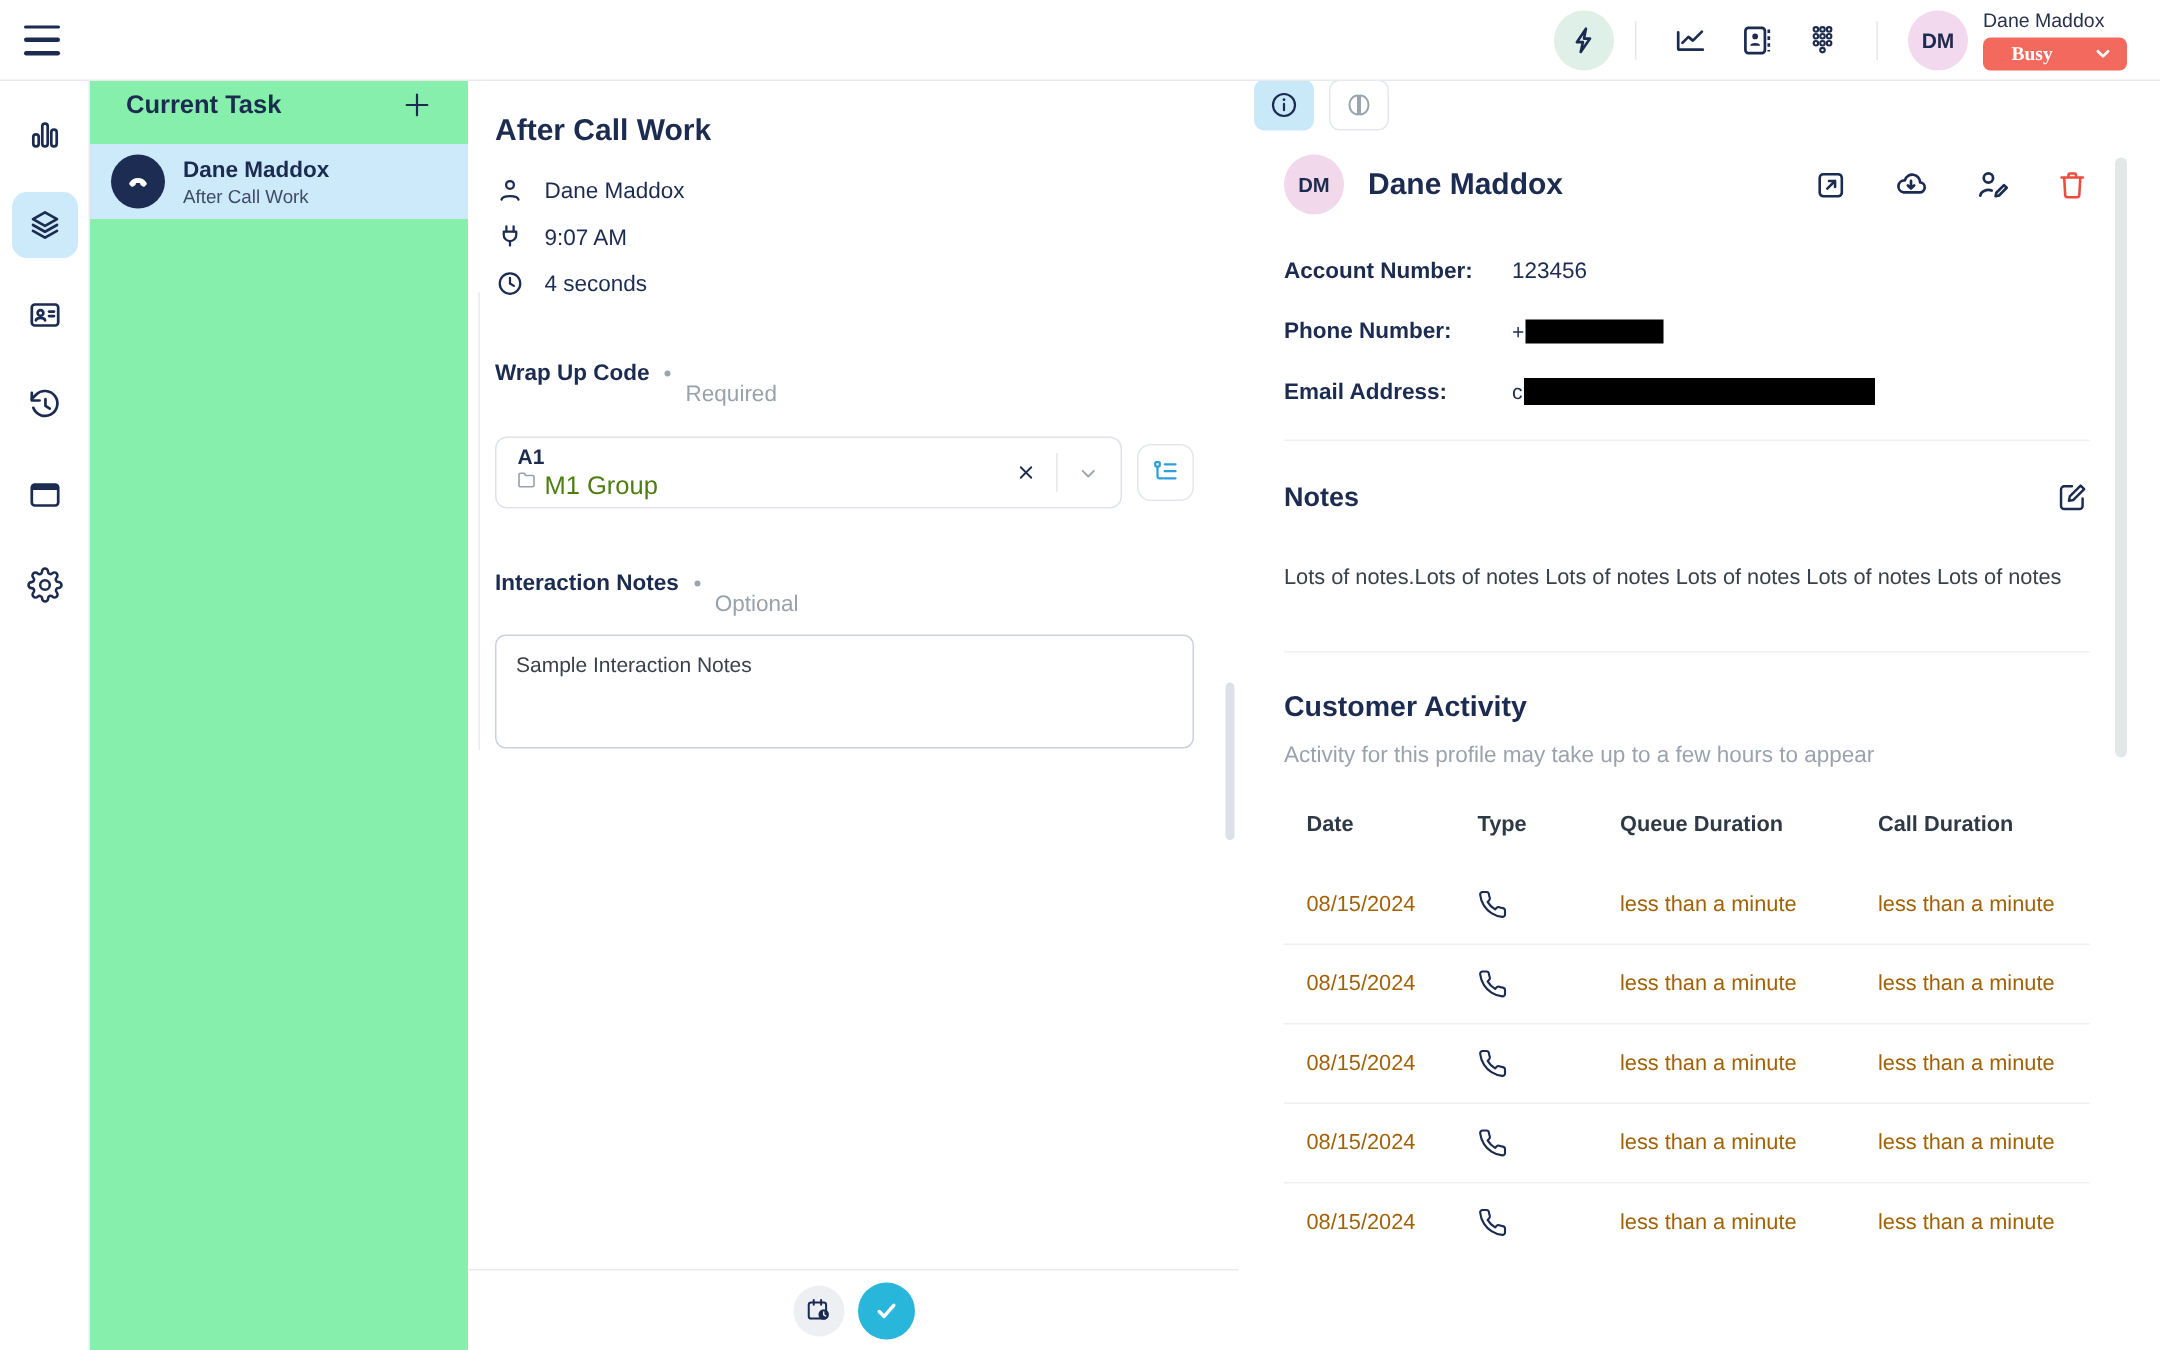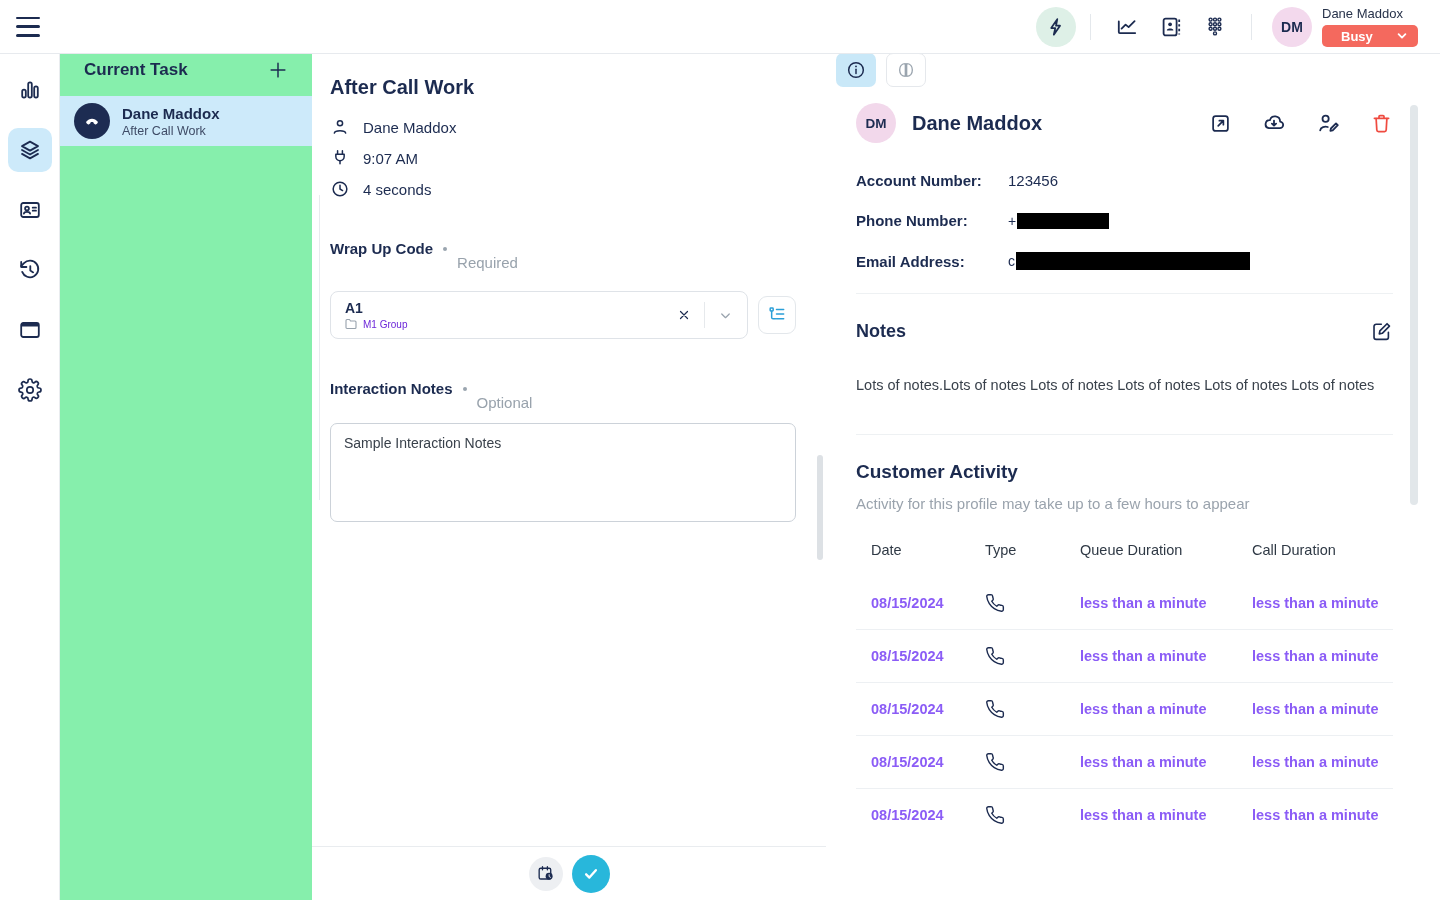--- a/index.html
+++ b/index.html
@@ -1,19 +1,19 @@
 <!DOCTYPE html>
 <html><head>
 <meta charset="utf-8">
 <style>
   * { margin:0; padding:0; box-sizing:border-box; }
   html,body { width:1440px; height:900px; overflow:hidden; }
   body { font-family:"Liberation Sans", sans-serif; background:#fff; color:#1c2b50; position:relative; }
   svg { display:block; }
-  button { background:none; border:none; cursor:pointer; font-family:Liberation Sans, sans-serif; color:inherit; padding:0; }
+  button { background:none; border:none; cursor:pointer; font-family:Liberation Serif, serif; color:inherit; padding:0; }
 
   
   .topbar { position:absolute; top:0; left:0; right:0; height:54px; background:#fff;
             border-bottom:1px solid #e7eaee; display:flex; align-items:center; padding:0 22px 0 16px; z-index:6; }
   .hamburger { width:26px; height:20px; display:flex; flex-direction:column; justify-content:space-between; }
   .hamburger span { display:block; width:24px; height:2.6px; background:#1c2b50; border-radius:2px; }
   .topbar-right { margin-left:auto; display:flex; align-items:center; }
   .flash-btn { width:40px; height:40px; border-radius:50%; background:#def0e7; display:flex; align-items:center; justify-content:center; }
   .vdiv { width:1px; height:26px; background:#e4e8ec; margin:0 14px; }
   .tb-icon-btn { width:30px; height:30px; display:flex; align-items:center; justify-content:center; margin:0 7px; color:#1c2b50; }
@@ -49,27 +49,27 @@
   .meta-row { display:flex; align-items:center; gap:13px; font-size:15px; color:#1c2b50; }
   .field-label-row { display:flex; align-items:center; gap:10px; margin-top:27px; }
   .field-label { font-size:15px; font-weight:bold; color:#1c2b50; }
   .dot-sep { width:4px; height:4px; border-radius:50%; background:#9aa5af; }
   .req-label { font-size:15px; color:#98a2ac;margin-top:28px; }
   .select-row { margin-top:20px; display:flex; align-items:center; gap:10px; }
   .select-box { flex:1; height:48px; border:1px solid #dfe3e8; border-radius:8px; display:flex; align-items:center;
                 padding:0 8px 0 14px; background:#fff; }
   .select-value { flex:1; display:flex; flex-direction:column; gap:2px; }
   .sv-main { font-size:14px; font-weight:bold; color:#1c2b50; }
-  .sv-sub { display:flex; align-items:flex-end; gap:6px; font-size:10px; color:#6d28d9; }
+  .sv-sub { display:flex; align-items:flex-start; gap:6px; font-size:17px; color:#4d7c0f; }
   .clear-btn { width:28px; height:28px; display:flex; align-items:center; justify-content:center; color:#1c2b50; }
   .inner-div { width:1px; height:26px; background:#e6e9ec; margin:0 6px; }
   .dd-btn { width:28px; height:28px; display:flex; align-items:center; justify-content:center; color:#9aa4ae; }
   .tree-btn { width:38px; height:38px; border:1px solid #e3e7eb; border-radius:9px; display:flex; align-items:center;
               justify-content:center; color:#2a9fd8; flex:none; }
-  .notes-area { margin-top:12px; width:100%; height:99px; border:1px solid #ccd2d9; border-radius:7px; padding:11px 13px;
+  .notes-area { margin-top:12px; width:100%; height:76px; border:1px solid #ccd2d9; border-radius:7px; padding:11px 13px;
                 font-family:"Liberation Sans", sans-serif; font-size:14px; color:#39414b; resize:none; outline:none; }
   .acw-footer { position:absolute; left:0; right:0; bottom:0; height:54px; border-top:1px solid #e9ecef; background:#fff;
                 display:flex; align-items:center; justify-content:center; gap:9px; }
   .cal-btn { width:34px; height:34px; border-radius:50%; background:#edeff2; display:flex; align-items:center; justify-content:center; }
   .done-btn { width:38px; height:38px; border-radius:50%; background:#28b7db; display:flex; align-items:center; justify-content:center; }
   .acw-thumb { position:absolute; right:3px; top:401px; width:6px; height:105px; background:#dde1e5; border-radius:3px; }
   .resize-line { position:absolute; left:319px; top:195px; width:1px; height:305px; background:#e8ebee; z-index:4; }
 
   
   .profile-panel { position:absolute; top:54px; left:826px; right:0; bottom:0; background:#fff; }
@@ -94,23 +94,23 @@
   .redact.email { width:234px; height:18px; }
   .redact.phone { width:92px; height:16px; }
   .hr { height:1px; background:#eef1f3; }
   .notes-head { display:flex; align-items:center; justify-content:space-between; margin-top:26px; }
   .notes-title { font-size:18px; font-weight:bold; color:#1c2b50; }
   .notes-text { margin-top:32px; font-size:14.5px; color:#39414b; line-height:1.45; }
   .hr2 { margin-top:38px; }
   .activity-title { margin-top:26px; font-size:19px; font-weight:bold; color:#1c2b50; }
   .activity-sub { margin-top:12px; font-size:15px; color:#9aa3ad; }
   table.activity { margin-top:24px; width:100%; border-collapse:collapse; table-layout:fixed; }
-  table.activity th { text-align:left; font-size:14.5px; color:#2f3945; font-weight:normal; padding:6px 0 19px 0; }
+  table.activity th { text-align:left; font-size:14.5px; color:#2f3945; font-weight:bold; padding:6px 0 19px 0; }
   table.activity th:first-child, table.activity td:first-child { padding-left:15px; }
-  table.activity td { padding:16px 0; font-size:14.5px; color:#8b5cf6; border-top:1px solid #edf0f3;font-weight:bold; }
+  table.activity td { padding:16px 0; font-size:14.5px; color:#a16207; border-top:1px solid #edf0f3; }
   table.activity tbody tr:first-child td { border-top:none; }
   .profile-thumb { position:absolute; right:22px; top:51px; width:8px; height:400px; background:#e2e7ea; border-radius:4px; }
 </style>
 </head>
 <body>
 
 <header class="topbar">
   <button class="hamburger">
     <span></span>
       <span></span>

